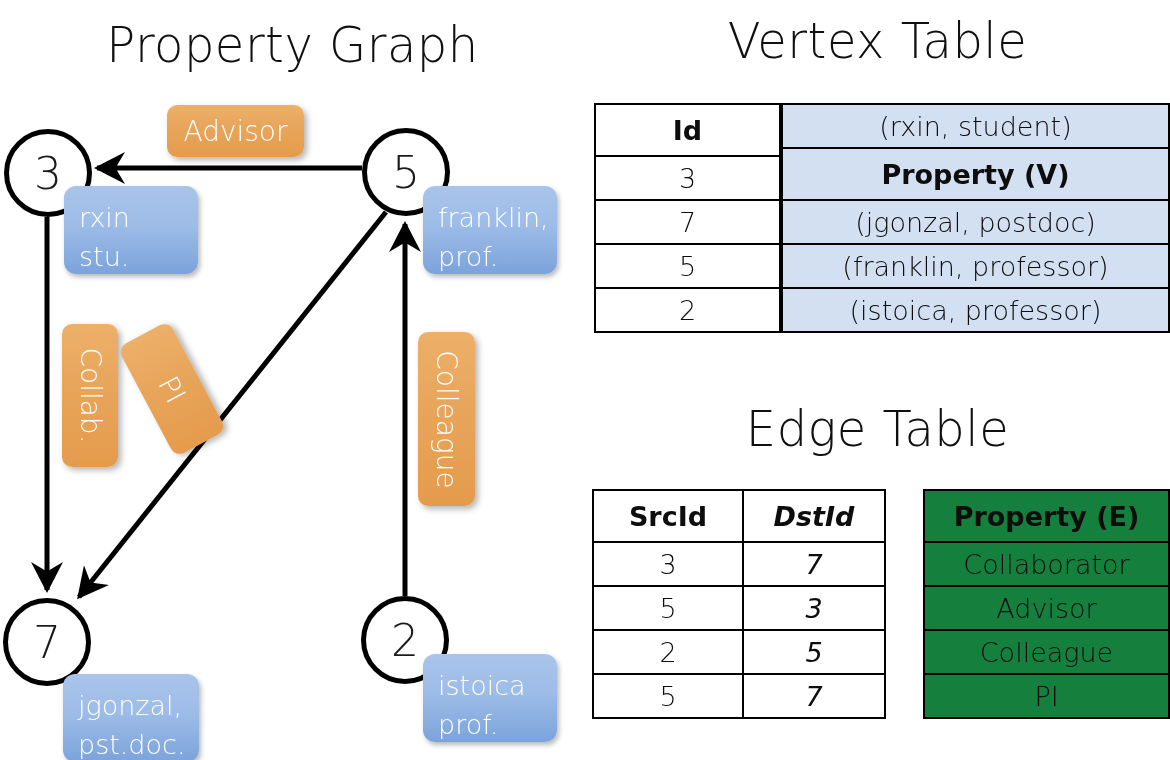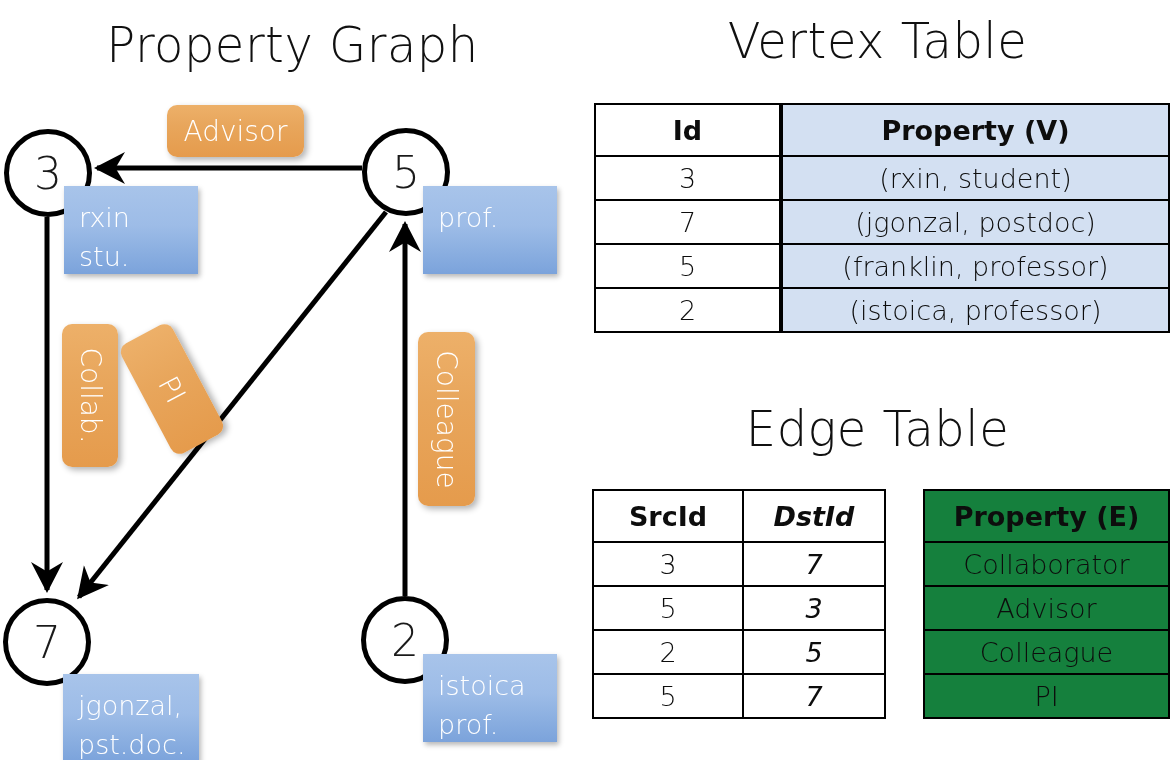--- a/index.html
+++ b/index.html
@@ -63,21 +63,21 @@
     z-index: 3;
   }
   #vertex-3 { left: 4px;   top: 129px; }
   #vertex-5 { left: 362px; top: 128px; }
   #vertex-7 { left: 3px;   top: 598px; }
   #vertex-2 { left: 361px; top: 596px; }
 
   
   .prop-box {
     position: absolute;
-    border-radius: 0;
+    border-radius: 12px;
     background: linear-gradient(to bottom, #a8c4ea 0%, #9dbce7 45%, #7ba3db 100%);
     box-shadow: 2px 3px 5px rgba(0,0,0,0.28);
     color: #ffffff;
     font-family: "DejaVu Sans", sans-serif;
     font-weight: 300;
     font-size: 27px;
     line-height: 1.45;
     padding: 12px 0 0 15px;
     box-sizing: border-box;
     z-index: 4;
@@ -189,20 +189,21 @@
   </div>
   <div class="vertex-node" id="vertex-2">
     <span>2</span>
   </div>
 
   <div class="prop-box" id="prop-box-rxin">
     <div>rxin</div>
     <div>stu.</div>
   </div>
   <div class="prop-box" id="prop-box-franklin">
+    <div>franklin,</div>
     <div>prof.</div>
   </div>
   <div class="prop-box" id="prop-box-jgonzal">
     <div>jgonzal,</div>
     <div>pst.doc.</div>
   </div>
   <div class="prop-box" id="prop-box-istoica">
     <div>istoica</div>
     <div>prof.</div>
   </div>
@@ -237,24 +238,24 @@
   </tr>
   <tr>
     <td class="tbl-id">2</td>
   </tr>
 </tbody>
   </table>
 
 <table class="tbl" id="vertex-table-prop">
   <tbody>
       <tr>
+    <td class="tbl-prop">(rxin, student)</td>
+  </tr>
+  <tr>
     <th class="tbl-prop">Property (V)</th>
-  </tr>
-  <tr>
-    <td class="tbl-prop">(rxin, student)</td>
   </tr>
   <tr>
     <td class="tbl-prop">(jgonzal, postdoc)</td>
   </tr>
   <tr>
     <td class="tbl-prop">(franklin, professor)</td>
   </tr>
   <tr>
     <td class="tbl-prop">(istoica, professor)</td>
   </tr>

